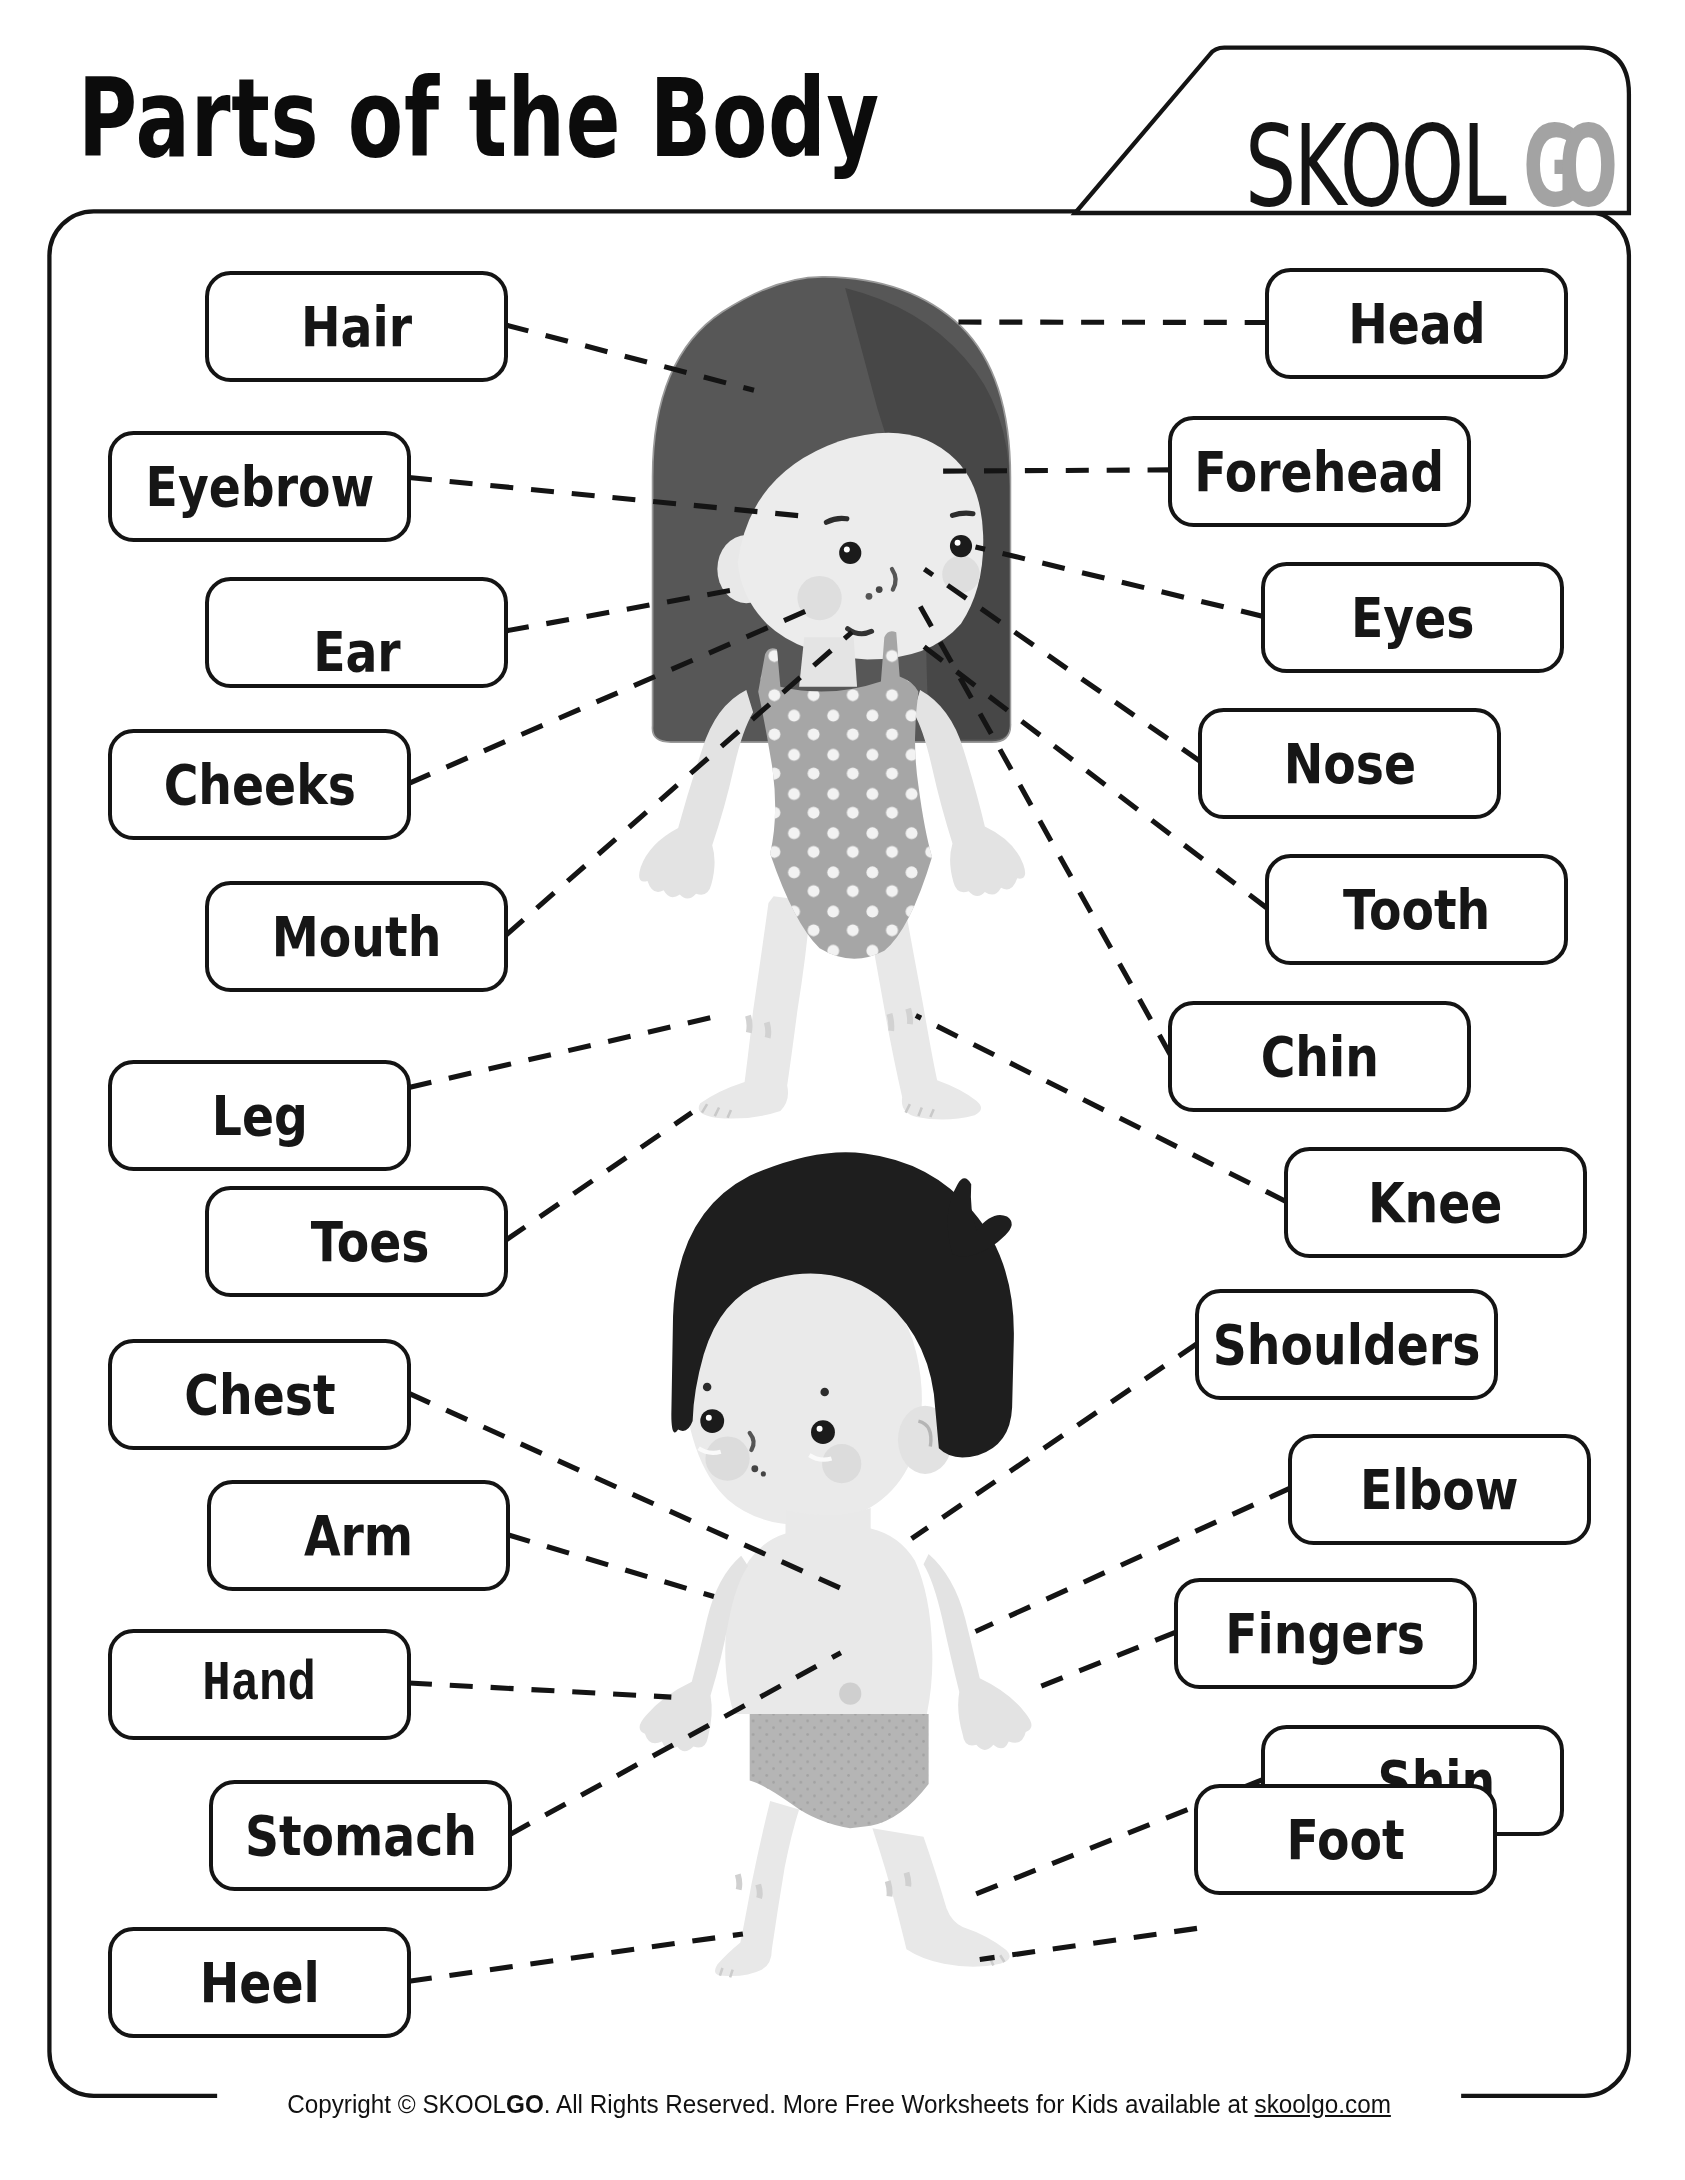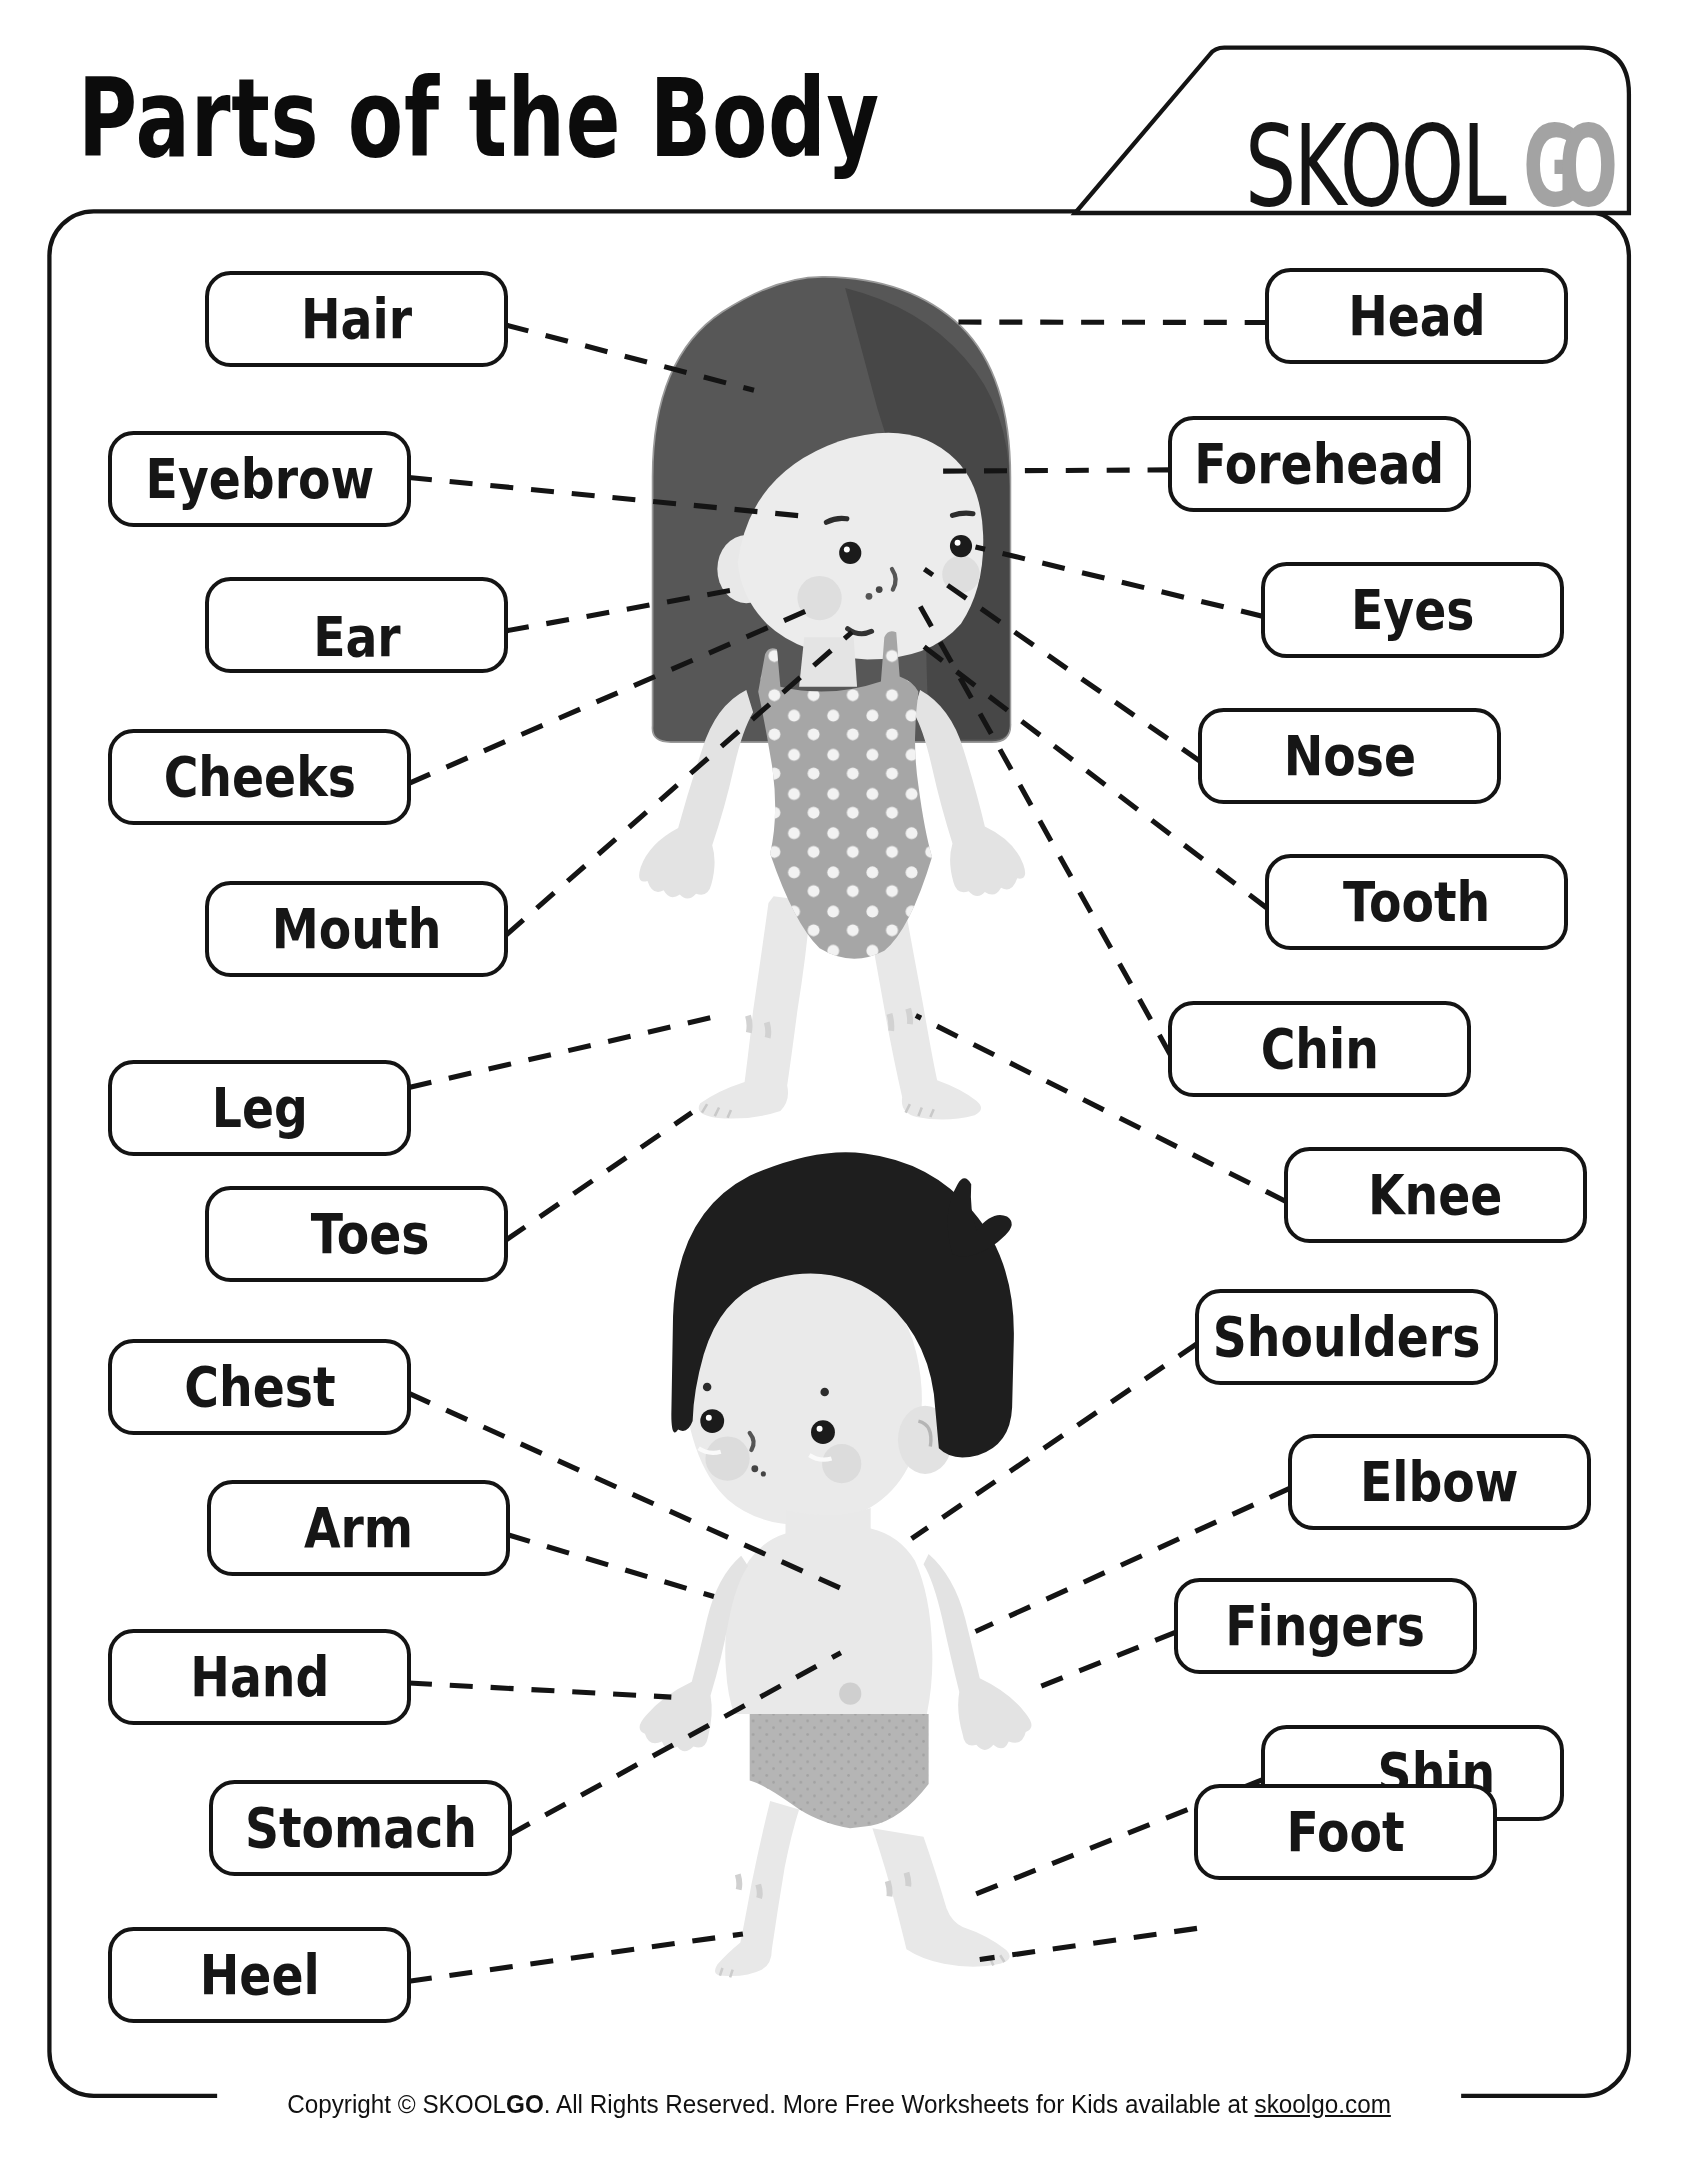--- a/index.html
+++ b/index.html
@@ -9,21 +9,21 @@
   .page-title{position:absolute;left:78px;top:55px;z-index:3;
       font-size:109px;font-weight:bold;color:#0c0c0c;white-space:nowrap;
       transform:scaleX(0.74);transform-origin:left top;letter-spacing:0.9px;}
   .logo-skool{position:absolute;left:1245px;top:101px;z-index:3;
       font-size:112px;font-weight:normal;color:#141414;white-space:nowrap;
       transform:scaleX(0.72);transform-origin:left top;letter-spacing:-3.4px;}
   .logo-go{position:absolute;left:1523px;top:101px;z-index:3;
       font-size:112px;font-weight:bold;color:#a3a3a3;white-space:nowrap;
       transform:scaleX(0.62);transform-origin:left top;letter-spacing:-34px;}
   .label-box{position:absolute;z-index:2;box-sizing:border-box;
-      width:303px;height:96px;background:#ffffff;border:4.3px solid #141414;
+      width:303px;height:111px;background:#ffffff;border:4.3px solid #141414;
       border-radius:25.6px;display:flex;align-items:center;justify-content:center;}
   .label-box span{font-size:55px;font-weight:bold;color:#161616;
       transform:scaleX(0.86);white-space:nowrap;}
   .footer{position:absolute;z-index:3;left:839px;top:2082px;transform:translateX(-50%);
       background:#ffffff;padding:0 22px;white-space:nowrap;}
   .footer .inner{display:inline-block;transform:scaleX(0.92);transform-origin:center;
       font-family:"Liberation Sans",sans-serif;font-size:26.4px;color:#111;line-height:44px;}
   .footer .inner b{font-weight:bold;}
   .footer .inner .link{text-decoration:underline;}
 </style>
@@ -212,21 +212,21 @@
     </div>
     <div class="label-box" style="left: 205px; top: 1186px; padding-left: 28px;">
       <span>Toes</span>
     </div>
     <div class="label-box" style="left: 108px; top: 1339px;">
       <span>Chest</span>
     </div>
     <div class="label-box" style="left: 207px; top: 1480px;">
       <span>Arm</span>
     </div>
-    <div class="label-box" style="left: 108px; top: 1629px;">
+    <div class="label-box" style="left: 108px; top: 1629px; font-family: Liberation Mono, monospace;">
       <span>Hand</span>
     </div>
     <div class="label-box" style="left: 209px; top: 1780px; justify-content: center;">
       <span>Stomach</span>
     </div>
     <div class="label-box" style="left: 108px; top: 1927px;">
       <span>Heel</span>
     </div>
     <div class="label-box" style="left: 1265px; top: 268px;">
       <span>Head</span>

